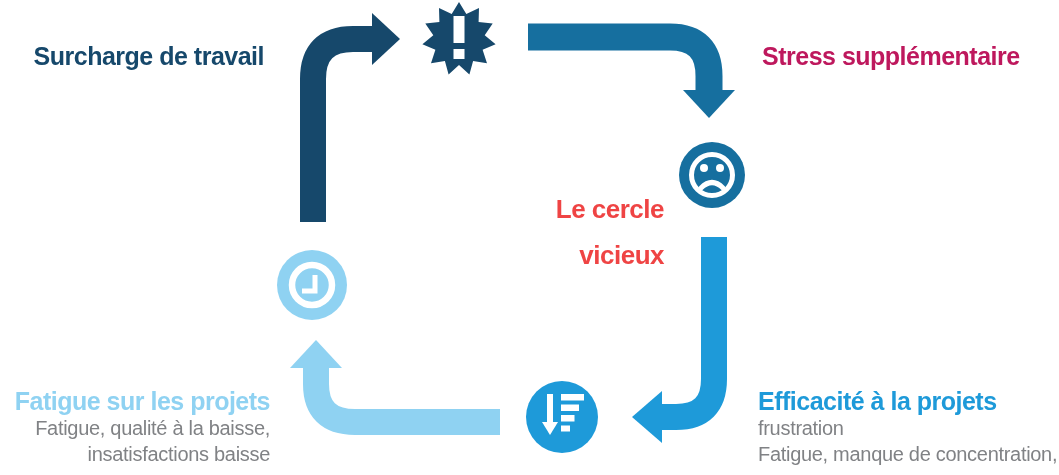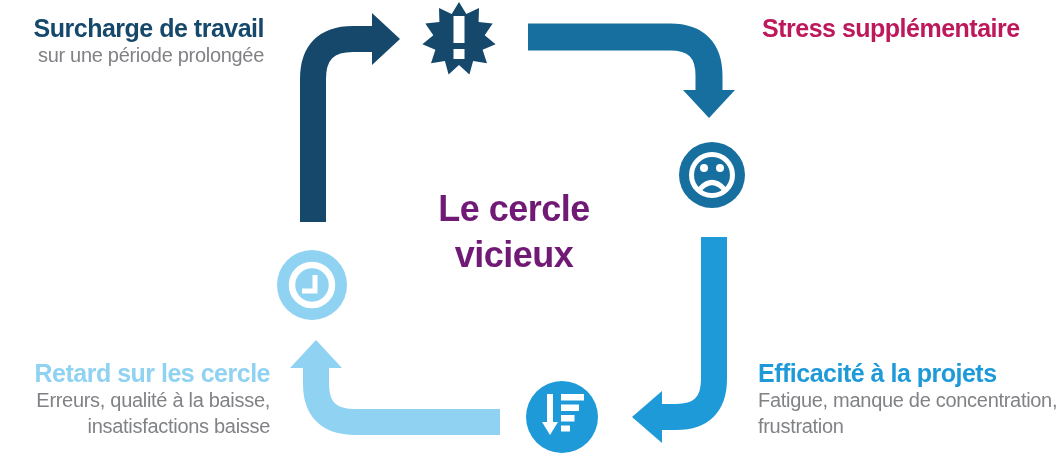--- a/index.html
+++ b/index.html
@@ -4,42 +4,42 @@
 <style>
   html, body { margin:0; padding:0; background:#ffffff; }
   .canvas {
     position:relative;
     width:1059px; height:475px;
     background:#ffffff;
     font-family:"Liberation Sans", sans-serif;
     overflow:hidden;
   }
   .diagram-svg { position:absolute; left:0; top:0; }
-  .stage-text { position:absolute; white-space:nowrap; }
+  .stage-text { position:absolute; white-space:nowrap;margin-top:28px; }
   .stage-text.align-right { text-align:right; }
   .heading {
     font-weight:bold;
     font-size:25px;
     line-height:28px;
     letter-spacing:-0.5px;
   }
   .sub {
     font-size:20px;
     line-height:26px;
     letter-spacing:-0.3px;
     color:#808285;
   }
   .title {
     position:absolute;
     font-weight:bold;
-    font-size:36px;
+    font-size:26px;
     line-height:46px;
     letter-spacing:-0.5px;
-    color:#701a75;
-    text-align:center;
+    color:#ef4444;
+    text-align:right;
     white-space:nowrap;
   }
 </style>
 </head>
 <body>
 
 <div class="canvas">
 
   <svg class="diagram-svg" width="1059" height="475" viewBox="0 0 1059 475">
 
@@ -89,36 +89,35 @@
 
     <g transform="translate(312,285)">
       <circle r="35" fill="#8fd2f2"></circle>
       <circle r="20" fill="none" stroke="#ffffff" stroke-width="6.5"></circle>
       <path d="M -10 6 L 3 6 L 3 -10" fill="none" stroke="#ffffff" stroke-width="5"></path>
     </g>
   </svg>
 
   <div class="stage-text align-right" style="right:795px; top:14px;">
     <div class="heading" style="color: rgb(22, 72, 107);">Surcharge de travail</div>
-    <div class="sub">sur une période prolongée</div>
   </div>
 
   <div class="stage-text" style="left:762px; top:14px;">
     <div class="heading" style="color: #be185d;">Stress supplémentaire</div>
   </div>
 
   <div class="stage-text" style="left:758px; top:359px;">
     <div class="heading" style="color: rgb(30, 154, 217);">Efficacité à la projets</div>
+    <div class="sub">frustration</div>
     <div class="sub">Fatigue, manque de concentration,</div>
-    <div class="sub">frustration</div>
   </div>
 
   <div class="stage-text align-right" style="right:789px; top:359px;">
-    <div class="heading" style="color: rgb(143, 210, 242);">Retard sur les cercle</div>
-    <div class="sub">Erreurs, qualité à la baisse,</div>
+    <div class="heading" style="color: rgb(143, 210, 242);">Fatigue sur les projets</div>
+    <div class="sub">Fatigue, qualité à la baisse,</div>
     <div class="sub">insatisfactions baisse</div>
   </div>
 
   <div class="title" style="left:364px; top:186px; width:300px;">
     <div>Le cercle</div>
     <div>vicieux</div>
   </div>
 
 </div>
 

